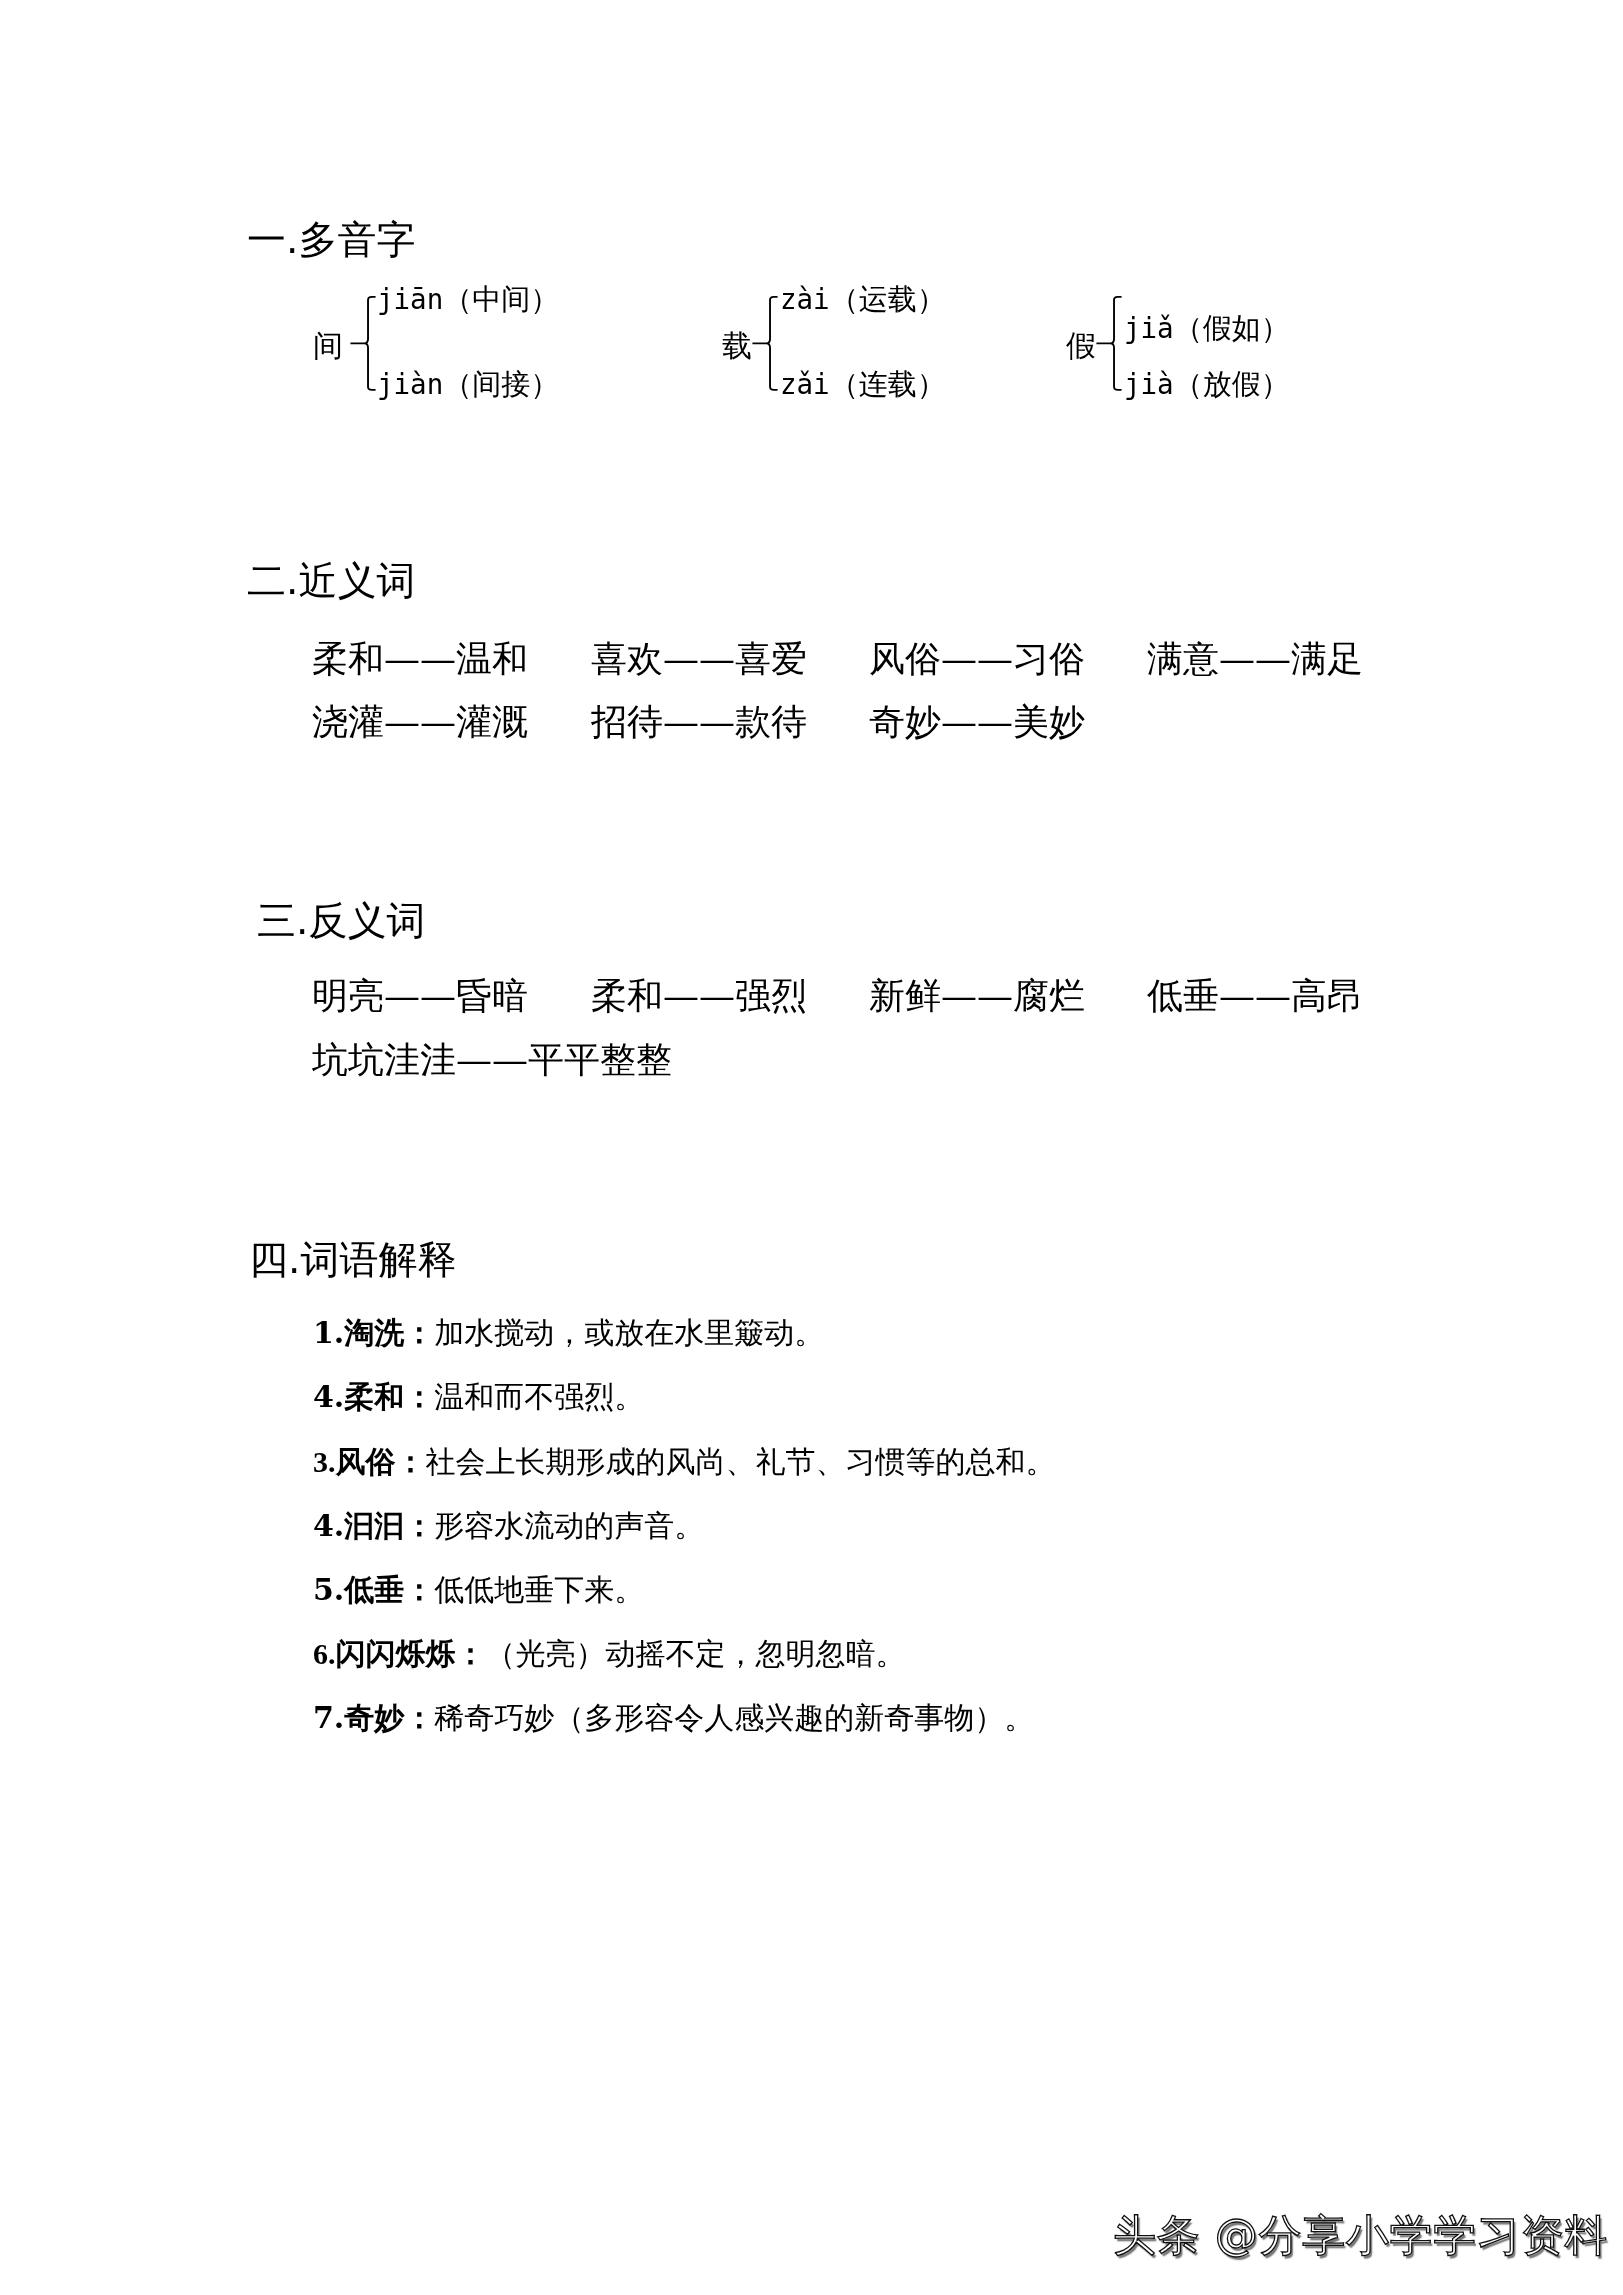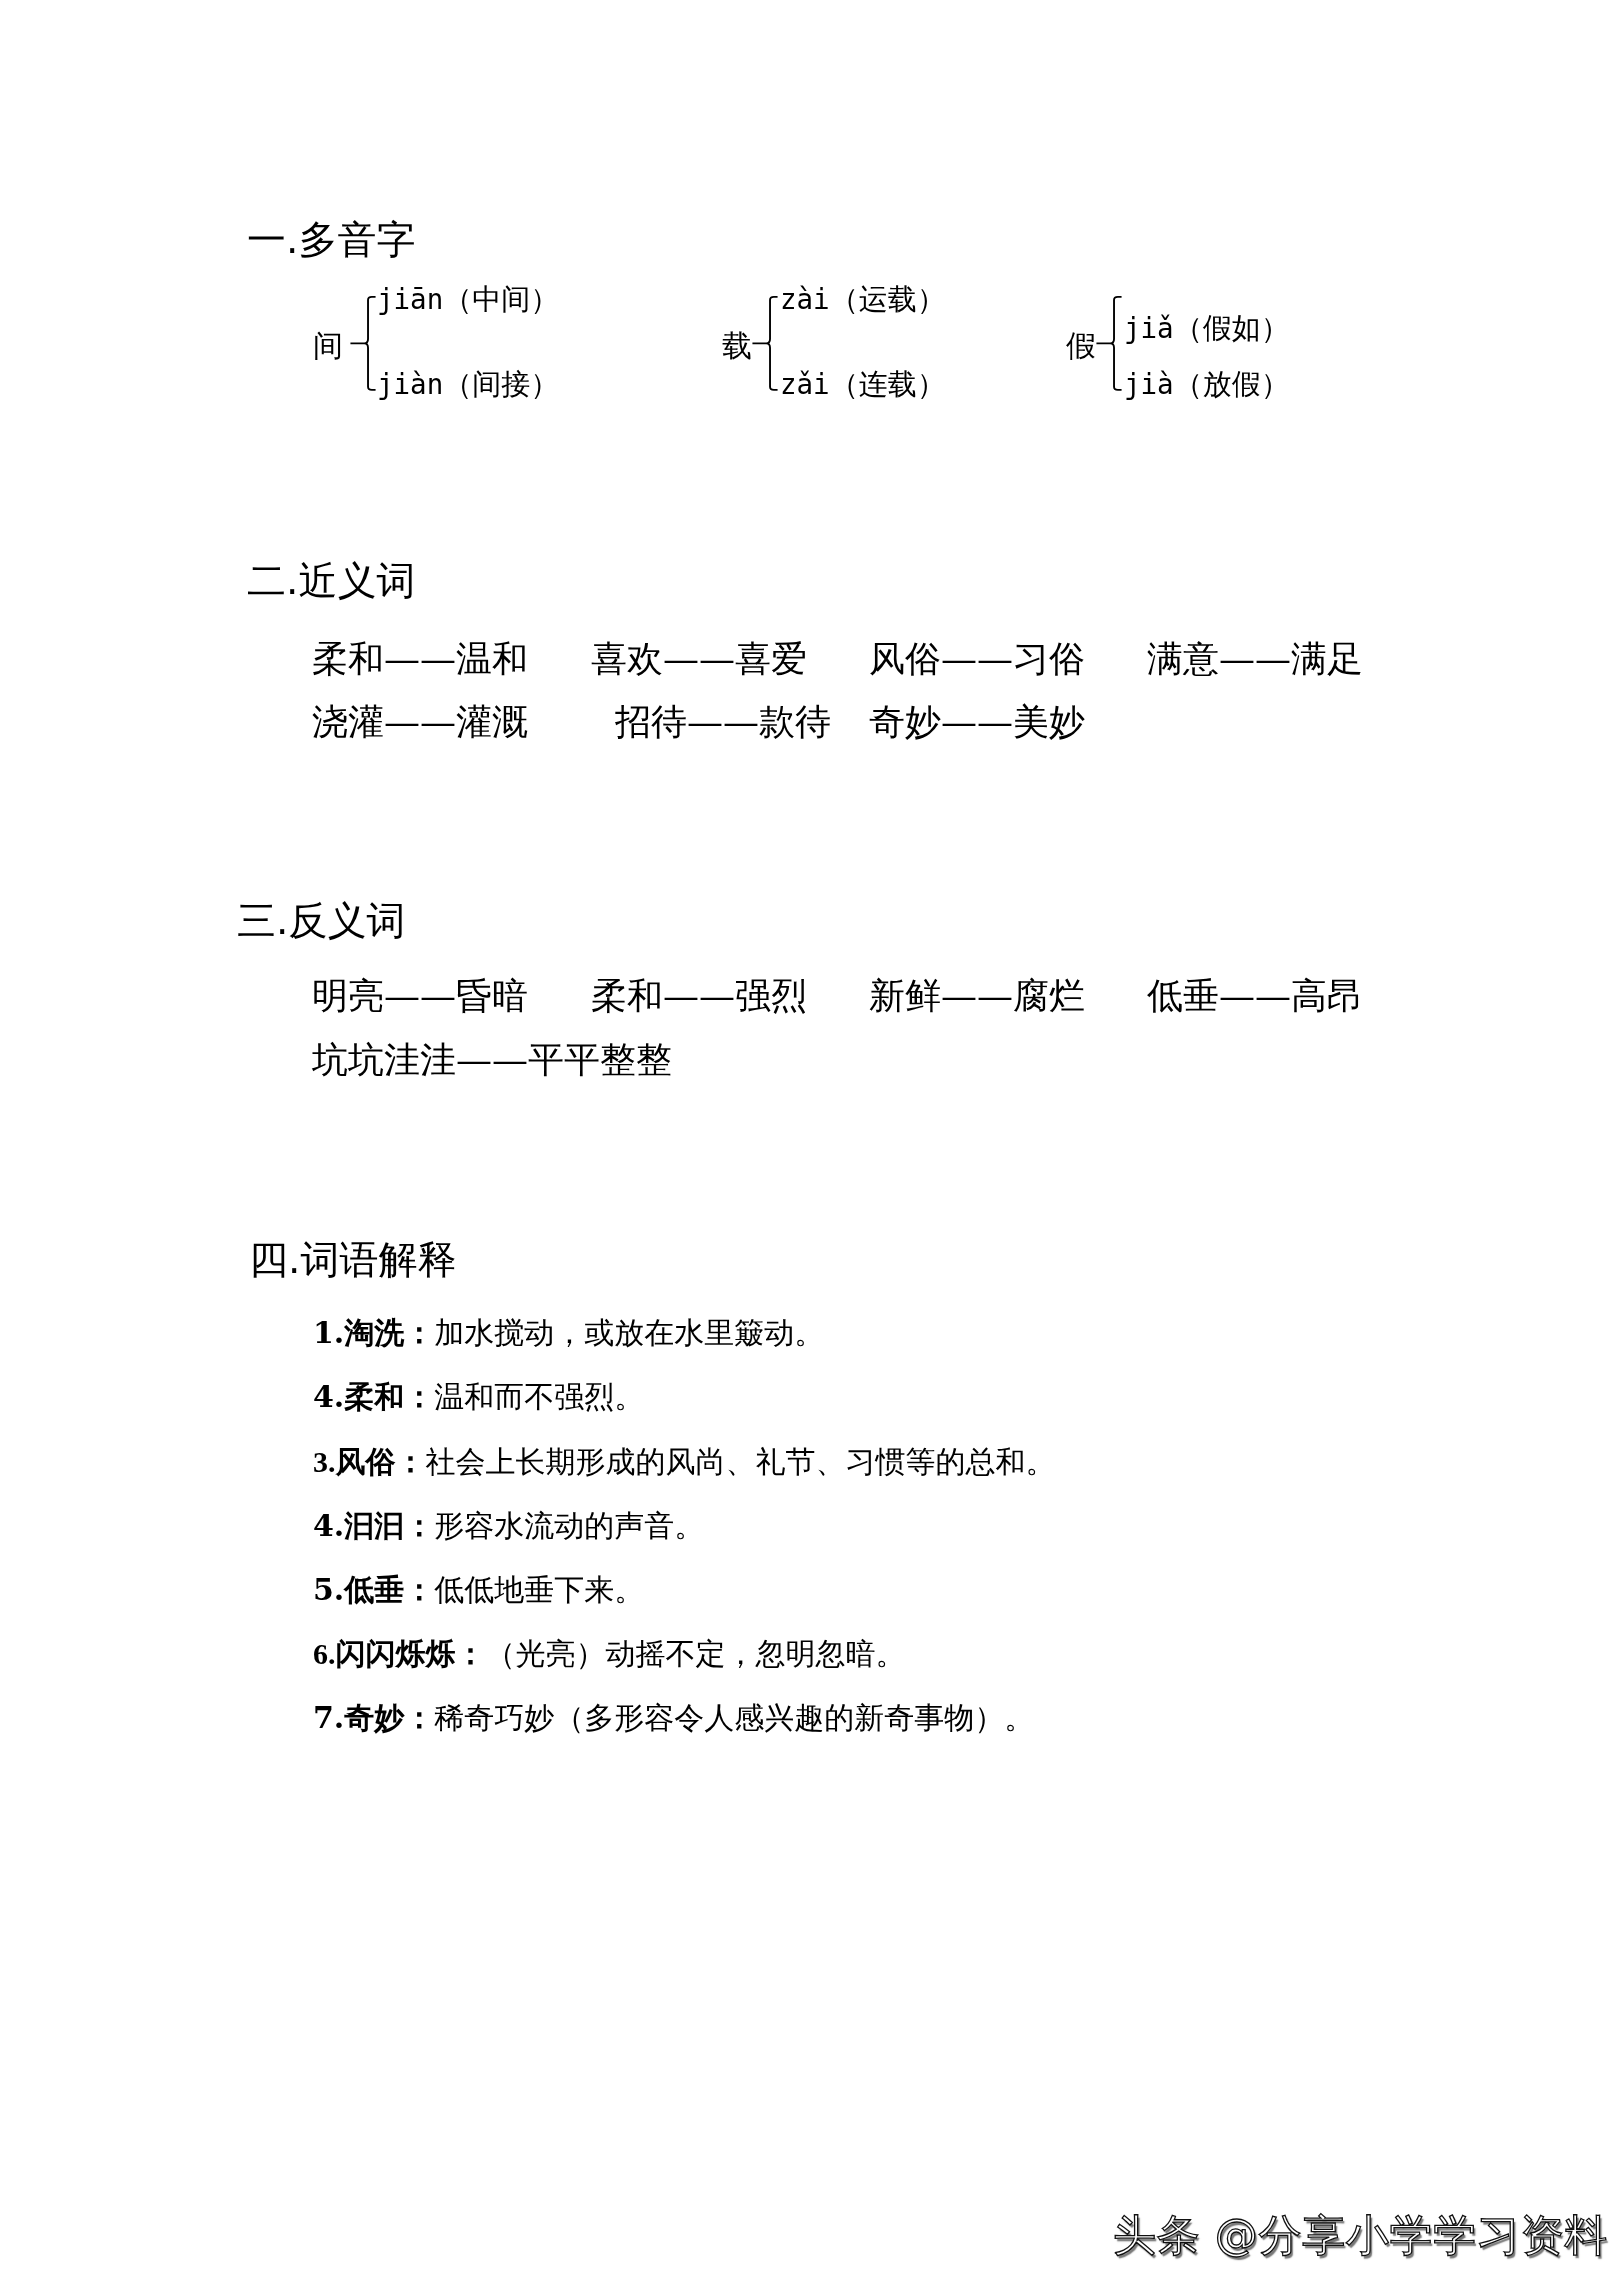--- a/index.html
+++ b/index.html
@@ -129,24 +129,24 @@
   </div>
 </div>
 
 <div class="abs heading" style="left:247px; top:558px;">二.近义词</div>
 
 <div class="pair" style="left:312px; top:640px;">柔和——温和</div>
 <div class="pair" style="left:591px; top:640px;">喜欢——喜爱</div>
 <div class="pair" style="left:869px; top:640px;">风俗——习俗</div>
 <div class="pair" style="left:1147px; top:640px;">满意——满足</div>
 <div class="pair" style="left:312px; top:703px;">浇灌——灌溉</div>
-<div class="pair" style="left:615px; top:703px;">招待——款待</div>
+<div class="pair" style="left:591px; top:703px;">招待——款待</div>
 <div class="pair" style="left:869px; top:703px;">奇妙——美妙</div>
 
-<div class="abs heading" style="left:237px; top:898px;">三.反义词</div>
+<div class="abs heading" style="left:257px; top:898px;">三.反义词</div>
 
 <div class="pair" style="left:312px; top:977px;">明亮——昏暗</div>
 <div class="pair" style="left:591px; top:977px;">柔和——强烈</div>
 <div class="pair" style="left:869px; top:977px;">新鲜——腐烂</div>
 <div class="pair" style="left:1147px; top:977px;">低垂——高昂</div>
 <div class="pair" style="left:312px; top:1041px;">坑坑洼洼——平平整整</div>
 
 <div class="abs heading" style="left:249px; top:1237px;">四.词语解释</div>
 
 <div class="explain" style="top:1314px;">

